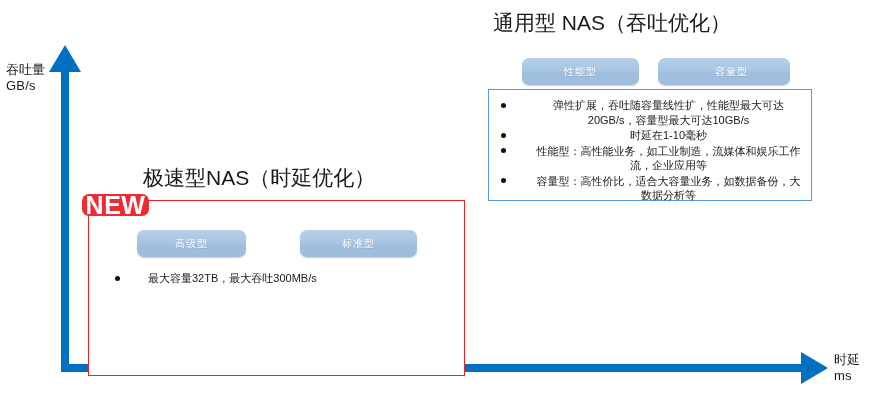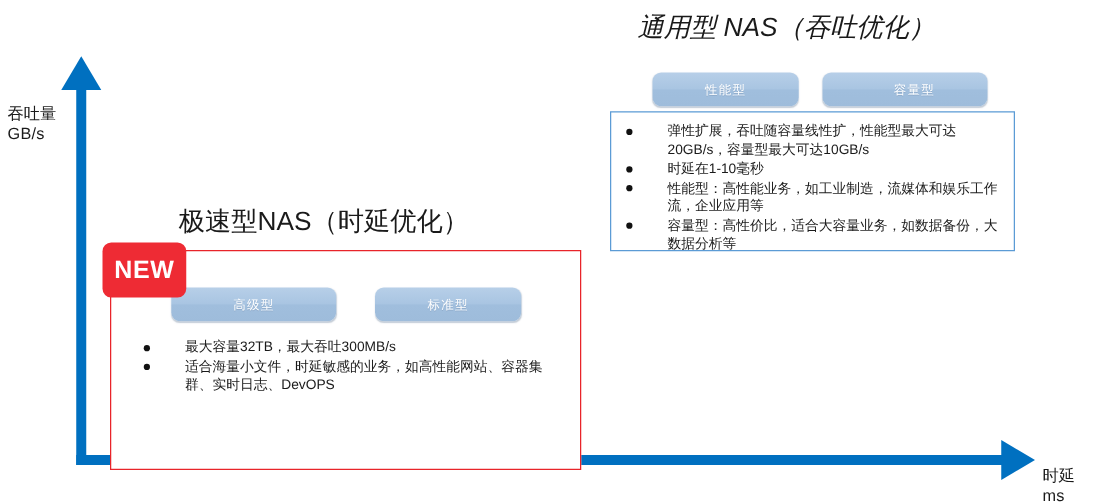--- a/index.html
+++ b/index.html
@@ -27,21 +27,20 @@
     height: 403px;
     pointer-events: none;
   }
 
   .axis-label {
     position: absolute;
     color: #1a1a1a;
     font-size: 13px;
     line-height: 16px;
     white-space: nowrap;
-    margin-top: 21px;
   }
   #y-axis-label {
     left: 6px;
     top: 62px;
     text-align: left;
   }
   #x-axis-label {
     left: 834px;
     top: 352px;
     text-align: left;
@@ -55,23 +54,22 @@
   
   .section-title {
     position: absolute;
     color: #1a1a1a;
     font-size: 21px;
     line-height: 26px;
     white-space: nowrap;
     font-weight: normal;
   }
   #title-right {
-    left: 510px;
+    left: 493px;
     top: 10px;
-    font-style: italic;
   }
   #title-left {
     left: 143px;
     top: 165px;
   }
 
   
   .pill {
     position: absolute;
     height: 27px;
@@ -85,35 +83,36 @@
     justify-content: center;
     letter-spacing: 1px;
     text-shadow: 0 1px 0 rgba(130,155,185,0.55);
   }
 
   
   #pill-performance { left: 522px; top: 58px; width: 117px; }
   #pill-capacity    { left: 658px; top: 58px; width: 117px; padding-left: 15px; }
 
   
-  #pill-advanced { left: 137px; top: 230px; width: 132px; }
+  #pill-advanced { left: 137px; top: 230px; width: 109px; }
   #pill-standard { left: 300px; top: 230px; width: 117px; }
 
   
   .info-box {
     position: absolute;
     background: #ffffff;
     box-sizing: border-box;
   }
   #box-right {
     left: 488px;
     top: 89px;
     width: 324px;
     height: 112px;
     border: 1px solid #5b9bd5;
+    text-align: center;
   }
   #box-left {
     left: 88px;
     top: 200px;
     width: 377px;
     height: 176px;
     border: 1px solid #e8242a;
   }
 
   .bullet-list {
@@ -141,25 +140,25 @@
     border-radius: 50%;
     background: #111111;
   }
 
   
   #new-badge {
     position: absolute;
     left: 82px;
     top: 194px;
     width: 67px;
-    height: 44px;
+    height: 22px;
     background: #ee2b34;
     border-radius: 7px;
     color: #ffffff;
-    font-size: 20px;
+    font-size: 25px;
     font-weight: bold;
     display: flex;
     align-items: center;
     justify-content: center;
     letter-spacing: 0.5px;
     font-family: "Liberation Sans", "DejaVu Sans", sans-serif;
   }
 </style>
 </head>
 <body>
@@ -214,24 +213,20 @@
   </div>
 
   <div class="section-title" id="title-left">极速型NAS（时延优化）</div>
 
   <div class="info-box" id="box-left">
     <ul class="bullet-list">
       <li class="bullet-item">
         <span class="bullet-dot"></span>
         <span>最大容量32TB，最大吞吐300MB/s</span>
       </li>
-      <li class="bullet-item">
-        <span class="bullet-dot"></span>
-        <span>适合海量小文件，时延敏感的业务，如高性能网站、容器集群、实时日志、DevOPS</span>
-      </li>
     </ul>
   </div>
 
   <div class="pill" id="pill-advanced">高级型</div>
   <div class="pill" id="pill-standard">标准型</div>
 
   <div id="new-badge">NEW</div>
 
 </div>
 

